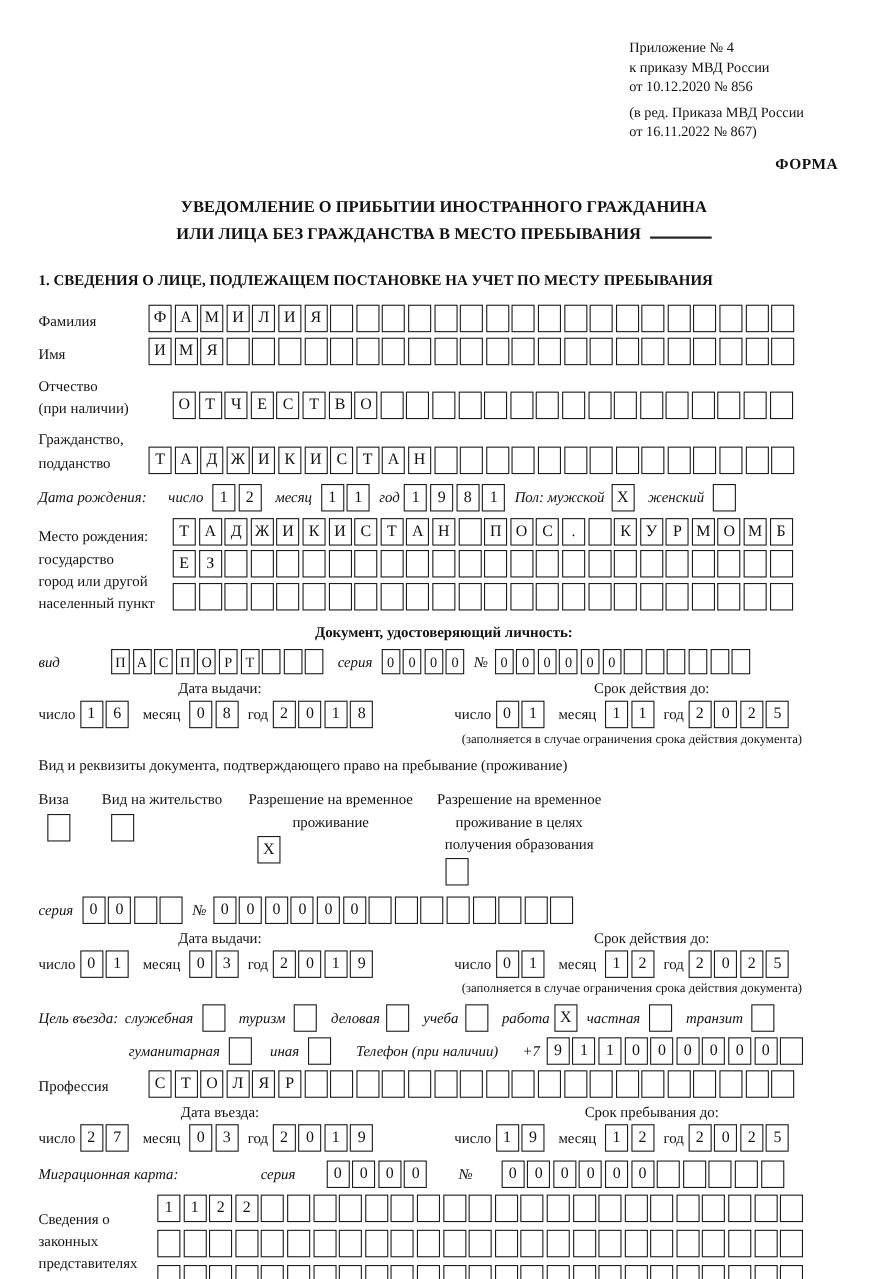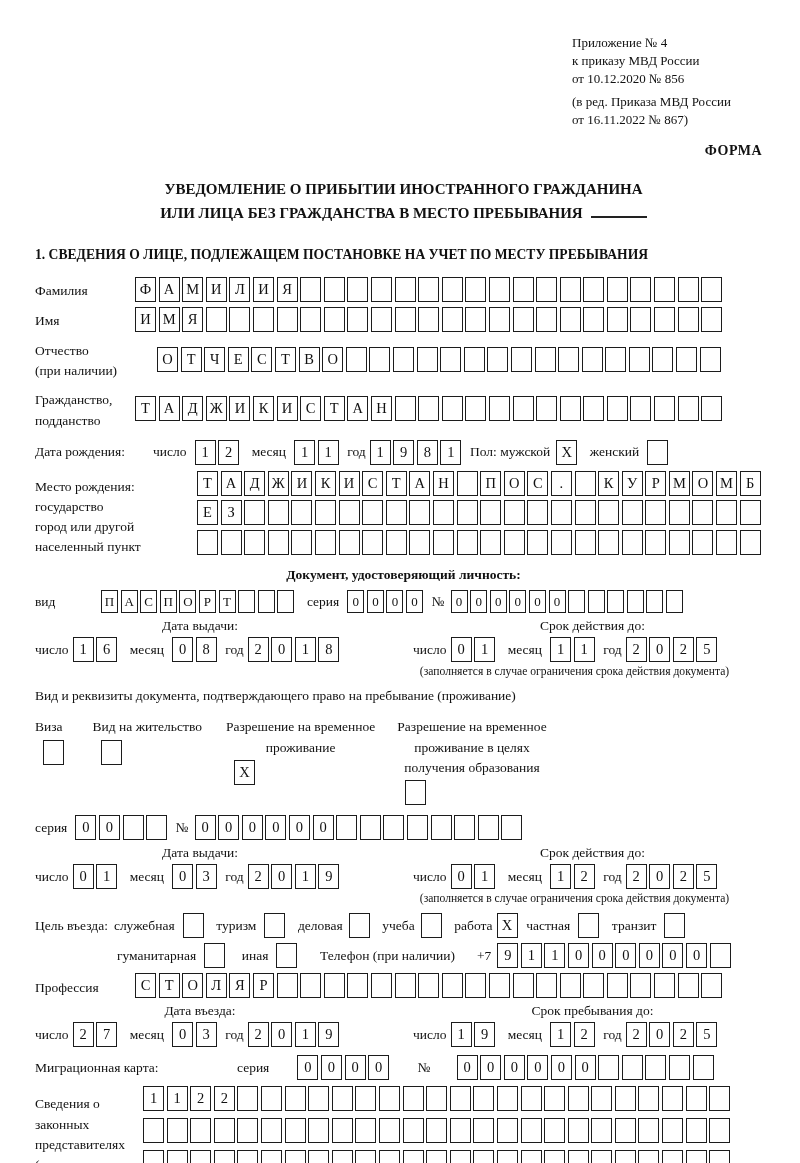--- a/index.html
+++ b/index.html
@@ -18,28 +18,28 @@
   .t-underline{display:inline-block;width:56px;border-bottom:2px solid #222;height:12px;margin-left:8px;}
   .sect{font-weight:bold;font-size:13.6px;margin-top:22px;margin-bottom:14px;}
 
   
   .boxes{white-space:nowrap;display:inline-block;}
   .cell{display:inline-block;box-sizing:content-box;width:19px;height:23px;border:1.6px solid #1c1c1c;
         margin-right:2.6px;text-align:center;font-size:14.5px;line-height:23px;vertical-align:top;background:#fff;}
   .sm .cell{width:15px;height:21px;line-height:21px;font-size:13px;}
 
   
-  .frow{display:flex;align-items:center;margin-bottom:5px;}
+  .frow{display:flex;align-items:flex-end;margin-bottom:5px;}
   .flabel{flex:none;width:100px;font-size:13.5px;padding-top:4px;line-height:1.5;}
   .flabel.wide{width:122px;}
   .stack .rowline{margin-bottom:4.5px;}
 
   
   .irow{display:flex;align-items:center;font-size:13.5px;margin-bottom:5px;}
-  .irow .w{white-space:nowrap;}
+  .irow .w{white-space:nowrap;font-style:italic;}
   .ml6{margin-left:6px;} .ml10{margin-left:10px;} .ml14{margin-left:14px;} .ml20{margin-left:20px;}
   .mr6{margin-right:6px;} .mr8{margin-right:8px;} .mr4{margin-right:4px;}
 
   .doc-head{text-align:center;font-weight:bold;font-size:13.5px;margin:8px 0 7px 0;}
 
   
   .dates{display:flex;margin-top:2px;}
   .dates .col-l{width:378px;flex:none;}
   .dates .col-r{flex:1;}
   .dates .dhead{text-align:center;font-size:13.5px;margin-bottom:3px;}
@@ -113,21 +113,21 @@
     <span class="w ml10 mr8">месяц</span>
     <span class="boxes"><span class="cell">1</span><span class="cell">1</span></span>
     <span class="w ml6 mr4">год</span>
     <span class="boxes"><span class="cell">1</span><span class="cell">9</span><span class="cell">8</span><span class="cell">1</span></span>
     <span class="w ml6 mr6">Пол: мужской</span>
     <span class="boxes"><span class="cell">X</span></span>
     <span class="w ml10 mr8">женский</span>
     <span class="boxes"><span class="cell"></span></span>
   </div>
 
-  <div class="frow" style="margin-top:6px;gap:40px;">
+  <div class="frow" style="margin-top:6px;">
     <div class="flabel wide">
       <div>Место рождения:</div>
       <div>государство</div>
       <div>город или другой</div>
       <div>населенный пункт</div>
     </div>
     <div class="stack">
       <div class="rowline boxes"><span class="cell">Т</span><span class="cell">А</span><span class="cell">Д</span><span class="cell">Ж</span><span class="cell">И</span><span class="cell">К</span><span class="cell">И</span><span class="cell">С</span><span class="cell">Т</span><span class="cell">А</span><span class="cell">Н</span><span class="cell"></span><span class="cell">П</span><span class="cell">О</span><span class="cell">С</span><span class="cell">.</span><span class="cell"></span><span class="cell">К</span><span class="cell">У</span><span class="cell">Р</span><span class="cell">М</span><span class="cell">О</span><span class="cell">М</span><span class="cell">Б</span></div>
       <div class="rowline boxes"><span class="cell">Е</span><span class="cell">З</span><span class="cell"></span><span class="cell"></span><span class="cell"></span><span class="cell"></span><span class="cell"></span><span class="cell"></span><span class="cell"></span><span class="cell"></span><span class="cell"></span><span class="cell"></span><span class="cell"></span><span class="cell"></span><span class="cell"></span><span class="cell"></span><span class="cell"></span><span class="cell"></span><span class="cell"></span><span class="cell"></span><span class="cell"></span><span class="cell"></span><span class="cell"></span><span class="cell"></span></div>
       <div class="rowline boxes"><span class="cell"></span><span class="cell"></span><span class="cell"></span><span class="cell"></span><span class="cell"></span><span class="cell"></span><span class="cell"></span><span class="cell"></span><span class="cell"></span><span class="cell"></span><span class="cell"></span><span class="cell"></span><span class="cell"></span><span class="cell"></span><span class="cell"></span><span class="cell"></span><span class="cell"></span><span class="cell"></span><span class="cell"></span><span class="cell"></span><span class="cell"></span><span class="cell"></span><span class="cell"></span><span class="cell"></span></div>

